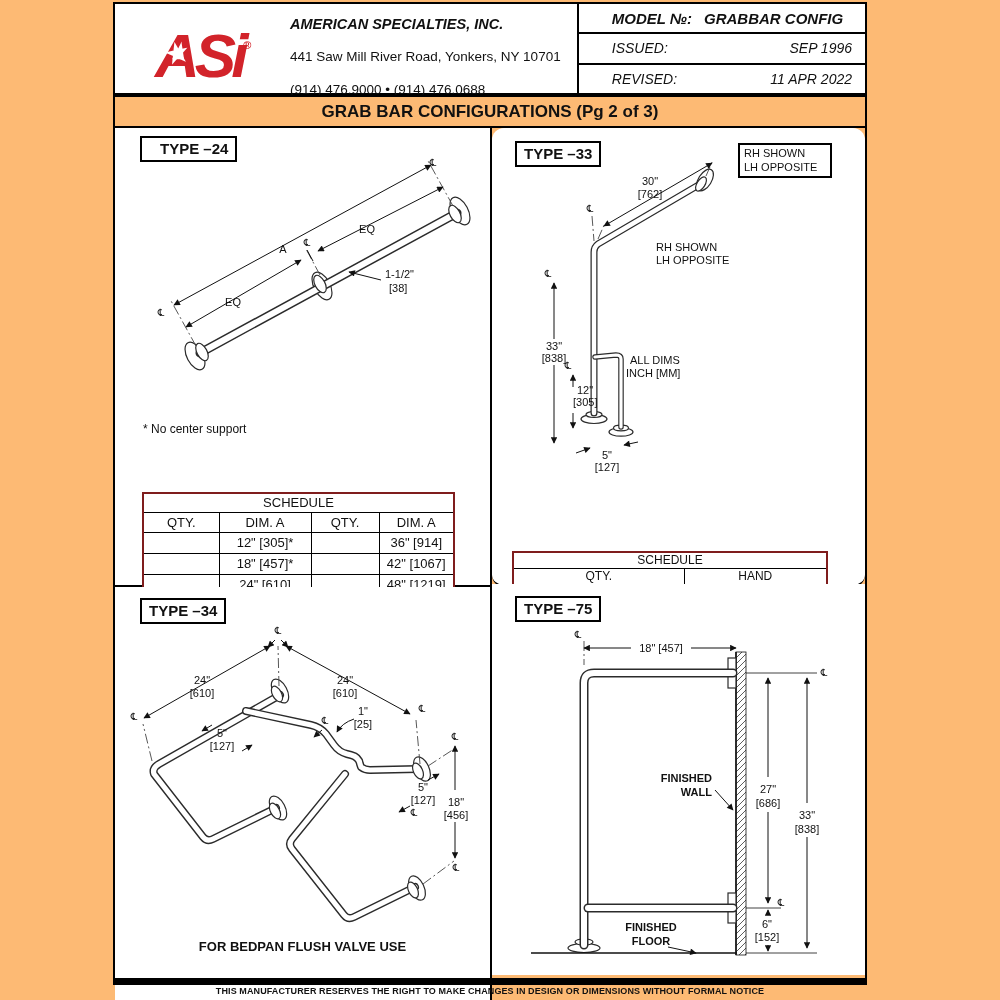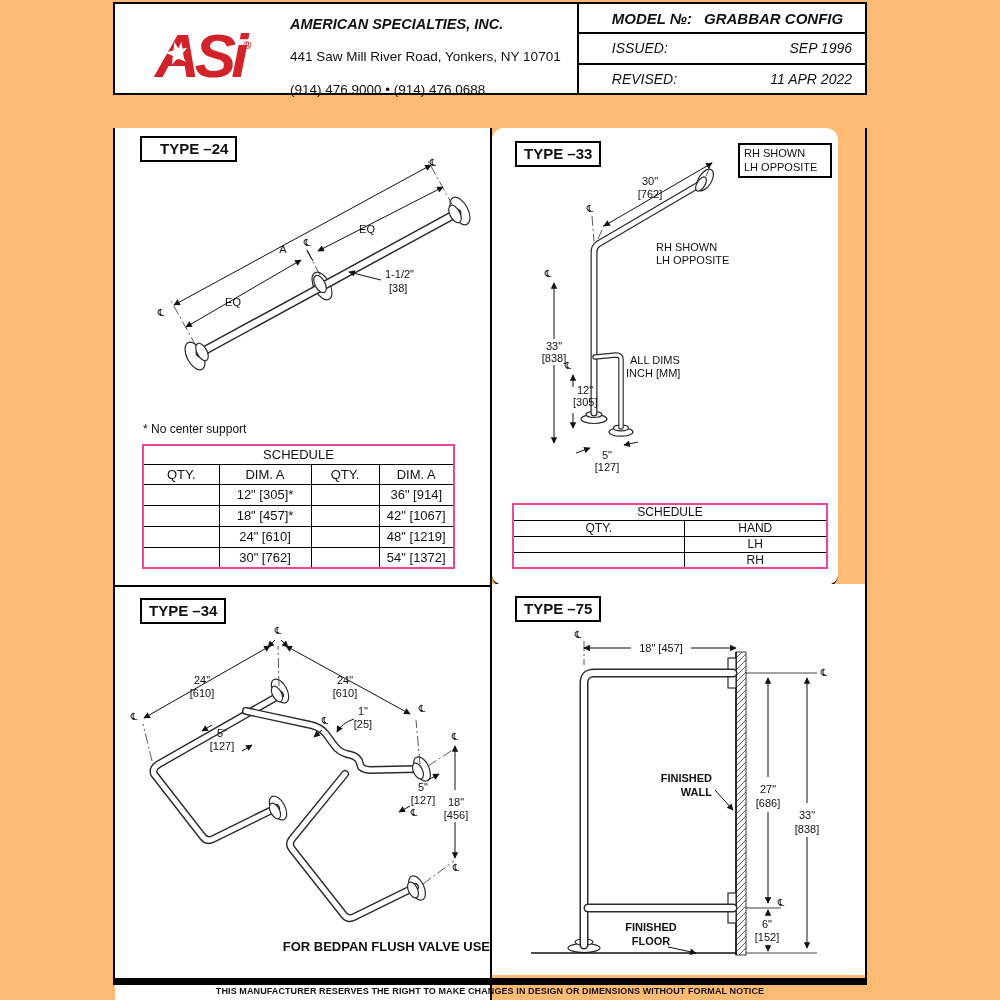--- a/index.html
+++ b/index.html
@@ -30,43 +30,43 @@
   
   .title-bar { position:absolute; left:113px; top:95px; width:754px; height:33px;
                border:2px solid #000; display:flex; align-items:center; justify-content:center;
                font-weight:bold; font-size:17px; }
 
   
   .main { position:absolute; left:113px; top:128px; width:754px; height:850px;
           border-left:2px solid #000; border-right:2px solid #000; }
   .q { position:absolute; background:#fff; }
   .q1 { left:0; top:0; width:377px; height:459px; border-right:2px solid #000; border-bottom:2px solid #000; }
-  .q2 { left:377px; top:0; width:346px; height:459px; border-bottom:2px solid #000;border-radius:12px; }
+  .q2 { left:377px; top:0; width:373px; height:459px; border-bottom:2px solid #000;border-radius:12px; }
   .q3 { left:0; top:459px; width:377px; height:416px; border-right:2px solid #000; }
   .q4 { left:377px; top:456px; width:373px; height:391px; }
 
   .type-label { position:absolute; border:2px solid #000; font-weight:bold; font-size:15px;
                 padding:2px 7px 3px 7px; background:#fff; }
   .corner-box { position:absolute; border:2px solid #000; font-size:11px; line-height:13.5px;
                 padding:2px 4px; background:#fff; }
 
   .note24 { position:absolute; left:28px; top:294px; font-size:12px; }
-  .caption34 { position:absolute; left:0; top:352px; width:100%; text-align:right;
+  .caption34 { position:absolute; left:0; top:352px; width:100%; text-align:center;
                font-weight:bold; font-size:13px; }
 
   
   table.sch { border-collapse:collapse; position:absolute; table-layout:fixed; background:#fff; }
   table.sch td { border:1px solid #000; text-align:center; overflow:hidden; white-space:nowrap; }
   table.sch24 { left:27px; top:316px; width:313px; }
   table.sch24 td { font-size:13px; height:21px; }
   table.sch24 tr.ttl td { height:19px; }
   table.sch24 tr.hd td { height:20px; }
   table.sch33 { left:20px; top:375px; width:316px; }
   table.sch33 td { font-size:12px; height:16px; }
-  table.sch { border:2px solid #ec4899; }
+  table.sch { border:2px solid #7f1d1d;margin-top:48px; }
   .model-note { position:absolute; left:20px; top:353px; width:316px; height:18px;
                 border:2px solid #000; text-align:center; font-size:12px; line-height:14px; background:#fff; }
 
   
   .footer-bar { position:absolute; left:113px; top:978px; width:754px; height:7px; background:#000; }
   .disclaimer { position:absolute; left:113px; top:986px; width:754px; text-align:center;
                 font-weight:bold; font-size:9px; letter-spacing:0.1px; }
 
   
   svg { position:absolute; overflow:visible; }
@@ -108,20 +108,21 @@
         <span class="lbl">ISSUED:</span>
         <span class="val">SEP 1996</span>
       </div>
       <div class="hrow">
         <span class="lbl">REVISED:</span>
         <span class="val">11 APR 2022</span>
       </div>
     </div>
   </div>
 
+  <div class="title-bar">GRAB BAR CONFIGURATIONS (Pg 2 of 3)</div>
 
   <div class="main">
 
     <div class="q q1">
       <div class="type-label" style="left:25px; top:8px;padding-left:18px;">TYPE –24</div>
 
       <svg style="left:0; top:28px;" width="370" height="278" viewBox="0 0 370 278">
         <defs>
           <marker id="ar24" viewBox="0 0 10 10" refX="9" refY="5" markerWidth="8" markerHeight="6.5" orient="auto-start-reverse">
             <path d="M0,0 L10,5 L0,10 z" fill="#111"></path>

